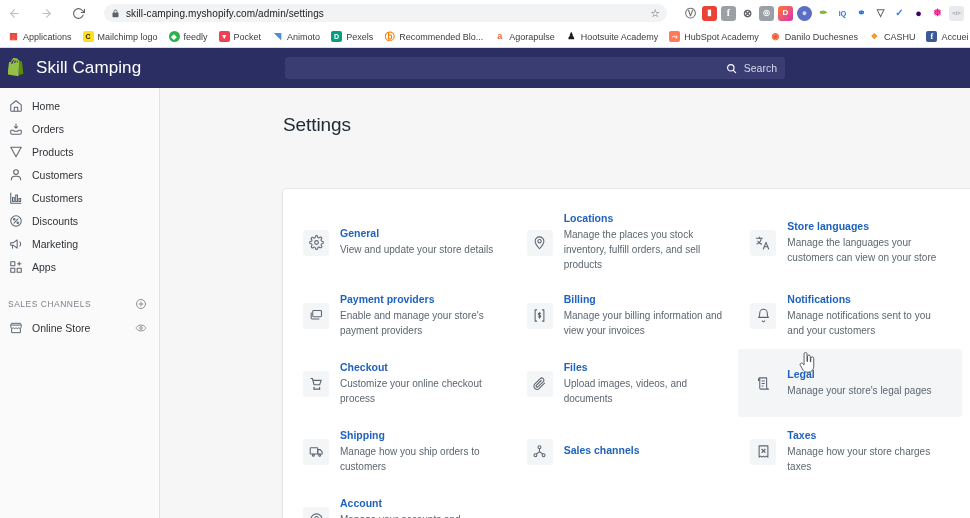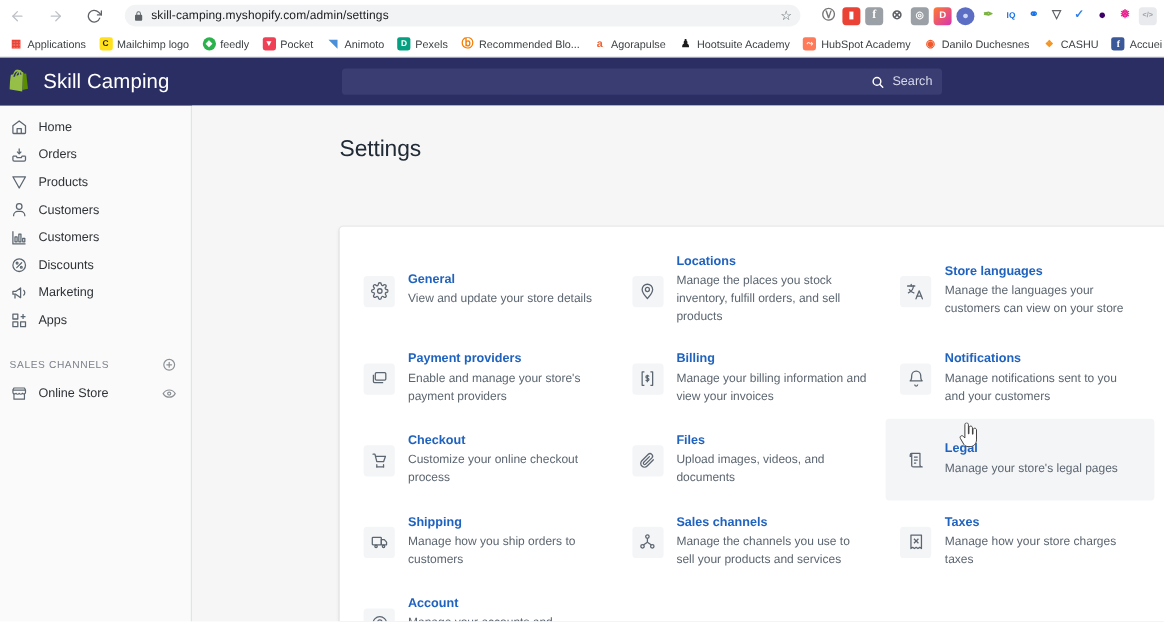--- a/index.html
+++ b/index.html
@@ -595,21 +595,20 @@
                   <circle cx="12" cy="5" r="2.3"></circle>
                   <circle cx="5.5" cy="18" r="2.3"></circle>
                   <circle cx="18.5" cy="18" r="2.3"></circle>
                   <path d="M12 7.3v5.2"></path>
                   <path d="M12 12.5L6.6 16.2"></path>
                   <path d="M12 12.5l5.4 3.7"></path>
                 </svg>
             </span>
             <div class="cell-body">
               <div class="cell-title">Sales channels</div>
-              <div class="cell-desc">Manage the channels you use to sell your products and services</div>
             </div>
           </div>
 
           <div class="cell">
             <span class="cell-ico">
               <svg width="15" height="15" viewBox="0 0 24 24" fill="none" stroke="#5c6670" stroke-width="1.7" stroke-linejoin="round">
                   <path d="M5 3h14v18l-2.3-1.6L14.3 21 12 19.4 9.7 21l-2.4-1.6L5 21z"></path>
                   <line x1="9" y1="8" x2="15" y2="14"></line>
                   <line x1="15" y1="8" x2="9" y2="14"></line>
                 </svg>

